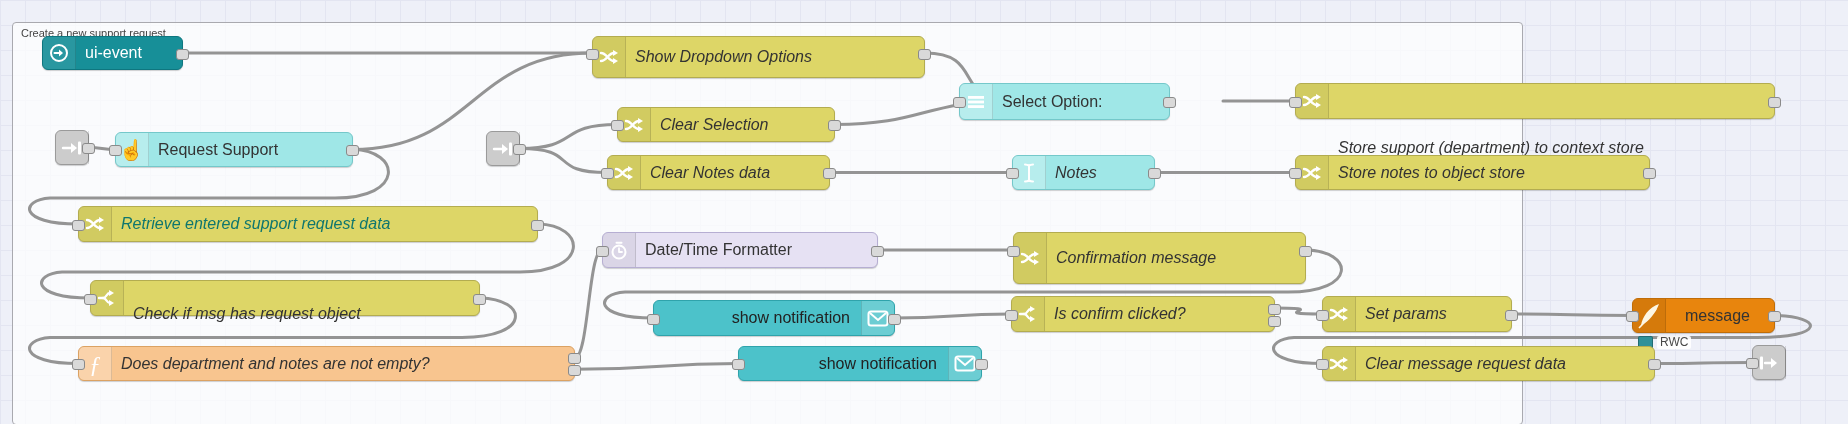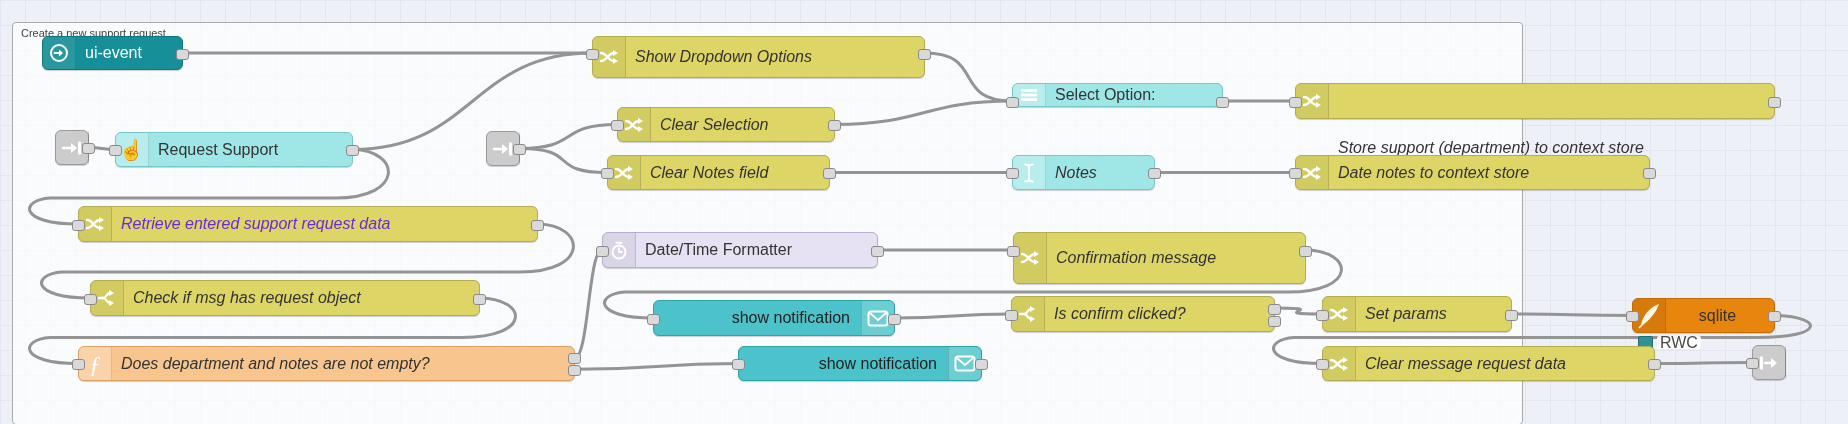--- a/index.html
+++ b/index.html
@@ -21,21 +21,21 @@
   .iconstrip{position:absolute;top:0;bottom:0;width:32px;display:flex;align-items:center;
     justify-content:center;}
   .iconstrip.left{left:0;border-right:1px solid rgba(0,0,0,0.12);border-radius:5px 0 0 5px;}
   .iconstrip.right{right:0;border-left:1px solid rgba(0,0,0,0.12);border-radius:0 5px 5px 0;}
   .iconstrip svg{display:block;}
   .iconstrip .glyph{color:#fff;font-size:19px;line-height:1;}
   .port{position:absolute;width:13px;height:11px;border-radius:3px;background:#d9d9d9;
     border:1px solid #8a8a8a;box-sizing:border-box;cursor:crosshair;}
   .status{position:absolute;display:flex;align-items:center;gap:4px;}
   .status .dot{width:13px;height:11px;border-radius:2px;}
-  .status .stxt{font-size:16px;color:#484848;background:rgba(255,255,255,0.9);
+  .status .stxt{font-size:12px;color:#484848;background:rgba(255,255,255,0.9);
     border-radius:2px;padding:0 3px;line-height:13px;}
 </style>
 </head>
 <body>
 
 <div id="canvas">
   <div id="group" style="left: 12px; top: 22px; width: 1511px; height: 403px; text-align: right;">
     <div id="group-label">Create a new support request</div>
   </div>
   <svg id="wires" width="1848" height="424">
@@ -80,21 +80,21 @@
     <path d="M2,6 C8,6 9,14 15,14" stroke="#fff" fill="none" stroke-linecap="round" stroke-width="2.4"></path>
     <path d="M2,14 C8,14 9,6 15,6" stroke="#fff" fill="none" stroke-linecap="round" stroke-width="2.4"></path>
     <path d="M14,3 L19,6 L14,9" fill="#fff"></path>
             <path d="M14,11 L19,14 L14,17" fill="#fff"></path>
           </svg>
         </div>
         <span class="lbl italic" style="color: rgb(51, 51, 51); padding: 0px 10px 0px 42px;">Show Dropdown Options</span>
         <div class="port" style="left: -7px; top: 11.5px;"></div>
         <div class="port" style="right: -7px; top: 11.5px;"></div>
       </div>
-      <div class="node" style="left: 1012px; top: 83px; width: 211px; height: 24px; background: rgb(159, 231, 231); border-color: rgb(116, 200, 202);">
+      <div class="node" style="left: 959px; top: 83px; width: 211px; height: 37px; background: rgb(159, 231, 231); border-color: rgb(116, 200, 202);">
         <div class="iconstrip left" style="background: rgba(255, 255, 255, 0.25);">
           <svg width="20" height="20" viewBox="0 0 20 20">
     <rect x="2" y="4" width="16" height="2.8" fill="#fff"></rect>
     <rect x="2" y="8.6" width="16" height="2.8" fill="#fff"></rect>
     <rect x="2" y="13.2" width="16" height="2.8" fill="#fff"></rect>
           </svg>
         </div>
         <span class="lbl" style="color: rgb(51, 51, 51); padding: 0px 10px 0px 42px;">Select Option:</span>
         <div class="port" style="left: -7px; top: 12.5px;"></div>
         <div class="port" style="right: -7px; top: 12.5px;"></div>
@@ -155,21 +155,21 @@
       </div>
       <div class="node" style="left: 607px; top: 155px; width: 223px; height: 35px; background: rgb(221, 214, 103); border-color: rgb(179, 172, 80);">
         <div class="iconstrip left" style="background: rgba(0, 0, 0, 0.05);">
           <svg width="21" height="20" viewBox="0 0 21 20">
     <path d="M2,6 C8,6 9,14 15,14" stroke="#fff" fill="none" stroke-linecap="round" stroke-width="2.4"></path>
     <path d="M2,14 C8,14 9,6 15,6" stroke="#fff" fill="none" stroke-linecap="round" stroke-width="2.4"></path>
     <path d="M14,3 L19,6 L14,9" fill="#fff"></path>
             <path d="M14,11 L19,14 L14,17" fill="#fff"></path>
           </svg>
         </div>
-        <span class="lbl italic" style="color: rgb(51, 51, 51); padding: 0px 10px 0px 42px;">Clear Notes field</span>
+        <span class="lbl italic" style="color: rgb(51, 51, 51); padding: 0px 10px 0px 42px;">Clear Notes data</span>
         <div class="port" style="left: -7px; top: 12px;"></div>
         <div class="port" style="right: -7px; top: 12px;"></div>
       </div>
       <div class="node" style="left: 1012px; top: 155px; width: 143px; height: 35px; background: rgb(159, 231, 231); border-color: rgb(116, 200, 202);">
         <div class="iconstrip left" style="background: rgba(255, 255, 255, 0.25);">
           <svg width="16" height="22" viewBox="0 0 16 22">
     <path d="M8,3 L8,19 M4,2.5 C6,2.5 7,3 8,3.8 C9,3 10,2.5 12,2.5 M4,19.5 C6,19.5 7,19 8,18.2 C9,19 10,19.5 12,19.5" stroke="#fff" fill="none" stroke-linecap="round" stroke-width="2"></path>
           </svg>
         </div>
         <span class="lbl italic" style="color: rgb(51, 51, 51); padding: 0px 10px 0px 42px; font-style: italic;">Notes</span>
@@ -178,34 +178,34 @@
       </div>
       <div class="node" style="left: 1295px; top: 155px; width: 355px; height: 35px; background: rgb(221, 214, 103); border-color: rgb(179, 172, 80);">
         <div class="iconstrip left" style="background: rgba(0, 0, 0, 0.05);">
           <svg width="21" height="20" viewBox="0 0 21 20">
     <path d="M2,6 C8,6 9,14 15,14" stroke="#fff" fill="none" stroke-linecap="round" stroke-width="2.4"></path>
     <path d="M2,14 C8,14 9,6 15,6" stroke="#fff" fill="none" stroke-linecap="round" stroke-width="2.4"></path>
     <path d="M14,3 L19,6 L14,9" fill="#fff"></path>
             <path d="M14,11 L19,14 L14,17" fill="#fff"></path>
           </svg>
         </div>
-        <span class="lbl italic" style="color: rgb(51, 51, 51); padding: 0px 10px 0px 42px;">Date notes to context store</span>
+        <span class="lbl italic" style="color: rgb(51, 51, 51); padding: 0px 10px 0px 42px;">Store notes to object store</span>
         <div class="port" style="left: -7px; top: 12px;"></div>
         <div class="port" style="right: -7px; top: 12px;"></div>
       </div>
       <div class="node" style="left: 78px; top: 206px; width: 460px; height: 36px; background: rgb(221, 214, 103); border-color: rgb(179, 172, 80);">
         <div class="iconstrip left" style="background: rgba(0, 0, 0, 0.05);">
           <svg width="21" height="20" viewBox="0 0 21 20">
     <path d="M2,6 C8,6 9,14 15,14" stroke="#fff" fill="none" stroke-linecap="round" stroke-width="2.4"></path>
     <path d="M2,14 C8,14 9,6 15,6" stroke="#fff" fill="none" stroke-linecap="round" stroke-width="2.4"></path>
     <path d="M14,3 L19,6 L14,9" fill="#fff"></path>
             <path d="M14,11 L19,14 L14,17" fill="#fff"></path>
           </svg>
         </div>
-        <span class="lbl italic" style="color: #6d28d9; padding: 0px 10px 0px 42px;">Retrieve entered support request data</span>
+        <span class="lbl italic" style="color: #0f766e; padding: 0px 10px 0px 42px;">Retrieve entered support request data</span>
         <div class="port" style="left: -7px; top: 12.5px;"></div>
         <div class="port" style="right: -7px; top: 12.5px;"></div>
       </div>
       <div class="node" style="left: 602px; top: 232px; width: 276px; height: 36px; background: rgb(230, 225, 243); border-color: rgb(182, 174, 210);">
         <div class="iconstrip left" style="background: rgba(0, 0, 0, 0.05);">
           <svg width="20" height="21" viewBox="0 0 20 21">
     <circle cx="10" cy="12" r="6.5" stroke="#fff" fill="none" stroke-linecap="round" stroke-width="2"></circle>
     <path d="M10,12 L10,8.2 M10,12 L13,12" stroke="#fff" fill="none" stroke-linecap="round" stroke-width="1.8"></path>
     <path d="M7.5,2.8 L12.5,2.8" stroke="#fff" fill="none" stroke-linecap="round" stroke-width="2"></path>
           </svg>
@@ -229,21 +229,21 @@
       </div>
       <div class="node" style="left: 90px; top: 280px; width: 390px; height: 36px; background: rgb(221, 214, 103); border-color: rgb(179, 172, 80);">
         <div class="iconstrip left" style="background: rgba(0, 0, 0, 0.05);">
           <svg width="20" height="20" viewBox="0 0 20 20">
     <path d="M2,10 L6,10 C10,10 9,5 13,5" stroke="#fff" fill="none" stroke-linecap="round" stroke-width="2.4"></path>
     <path d="M6,10 C10,10 9,15 13,15" stroke="#fff" fill="none" stroke-linecap="round" stroke-width="2.4"></path>
     <path d="M12,2 L17,5 L12,8" fill="#fff"></path>
             <path d="M12,12 L17,15 L12,18" fill="#fff"></path>
           </svg>
         </div>
-        <span class="lbl italic" style="color: rgb(51, 51, 51); padding: 0px 10px 0px 42px;">Check if msg has request object</span>
+        <span class="lbl italic" style="color: rgb(51, 51, 51); padding: 16px 10px 0px 42px;">Check if msg has request object</span>
         <div class="port" style="left: -7px; top: 12.5px;"></div>
         <div class="port" style="right: -7px; top: 12.5px;"></div>
       </div>
       <div class="node" style="left: 653px; top: 300px; width: 242px; height: 36px; background: rgb(76, 194, 202); border-color: rgb(47, 163, 171);">
         <div class="iconstrip right" style="background: rgba(255, 255, 255, 0.18);">
           <svg width="22" height="19" viewBox="0 0 22 19">
     <rect x="1.5" y="2.5" width="19" height="14" rx="2.5" stroke="#fff" fill="none" stroke-linecap="round" stroke-width="2"></rect>
     <path d="M3.5,4.5 L11,11 L18.5,4.5" stroke="#fff" fill="none" stroke-linecap="round" stroke-width="2"></path>
           </svg>
         </div>
@@ -278,21 +278,21 @@
         <div class="port" style="left: -7px; top: 12.5px;"></div>
         <div class="port" style="right: -7px; top: 12.5px;"></div>
       </div>
       <div class="node" style="left: 1632px; top: 298px; width: 143px; height: 35px; background: rgb(232, 133, 13); border-color: rgb(192, 109, 8);">
         <div class="iconstrip left" style="background: rgba(0, 0, 0, 0.08);">
           <svg width="26" height="28" viewBox="0 0 26 28">
     <path d="M5,24 C6,15 13,5 23,2 C20,11 12,20 6,23 Z" fill="#fdf6e3"></path>
     <path d="M3,26 C9,20 15,13 20,7" stroke="#fdf6e3" fill="none" stroke-width="1.6"></path>
           </svg>
         </div>
-        <span class="lbl" style="color: rgb(51, 51, 51); padding: 0px 8px 0px 36px; justify-content: center;">sqlite</span>
+        <span class="lbl" style="color: rgb(51, 51, 51); padding: 0px 8px 0px 36px; justify-content: center;">message</span>
         <div class="port" style="left: -7px; top: 12px;"></div>
         <div class="port" style="right: -7px; top: 12px;"></div>
       </div>
       <div class="status" style="left: 1638px; top: 336px;">
         <div class="dot" style="background:#2f9199;border:1px solid rgba(0,0,0,0.25)"></div>
       <span class="stxt">RWC</span>
       </div>
       <div class="node" style="left: 78px; top: 346px; width: 497px; height: 35px; background: rgb(248, 197, 143); border-color: rgb(219, 162, 99);">
         <div class="iconstrip left" style="background: rgba(255, 255, 255, 0.25);">
           <span class="glyph" style="font-family:'Liberation Serif',serif;font-style:italic;font-size:24px;">ƒ</span>

